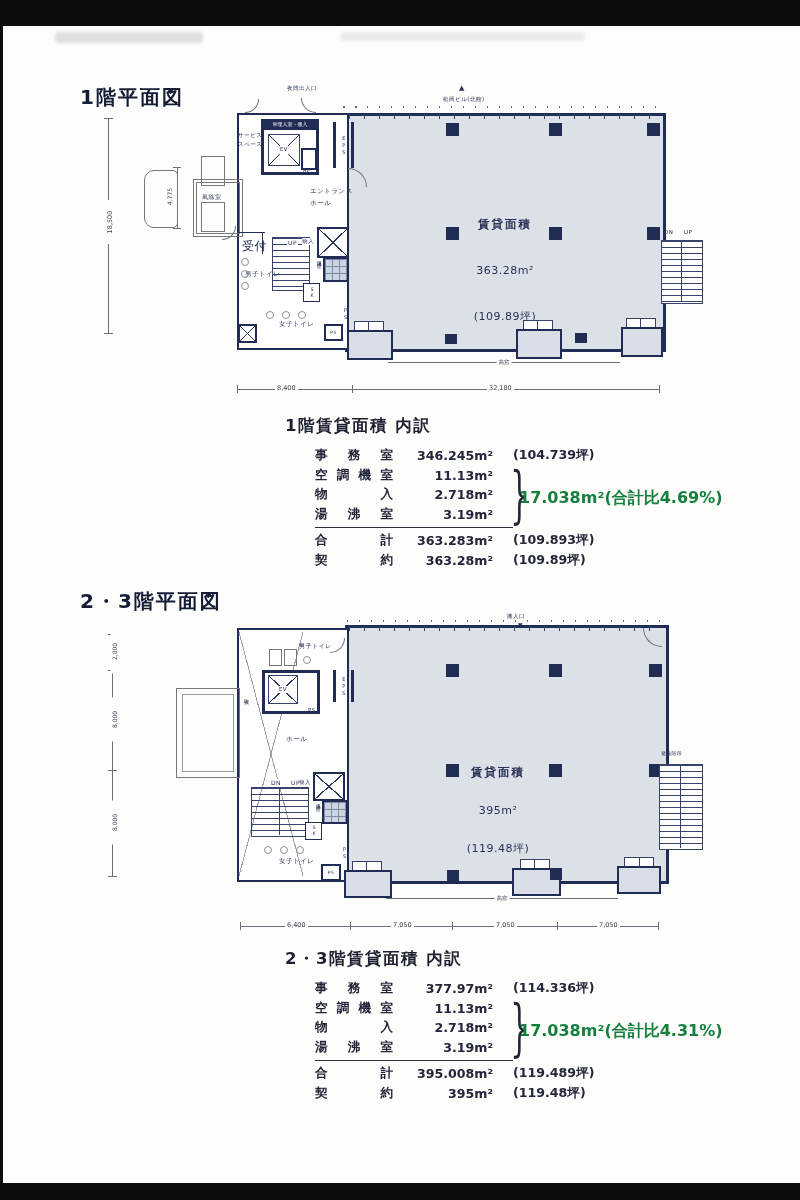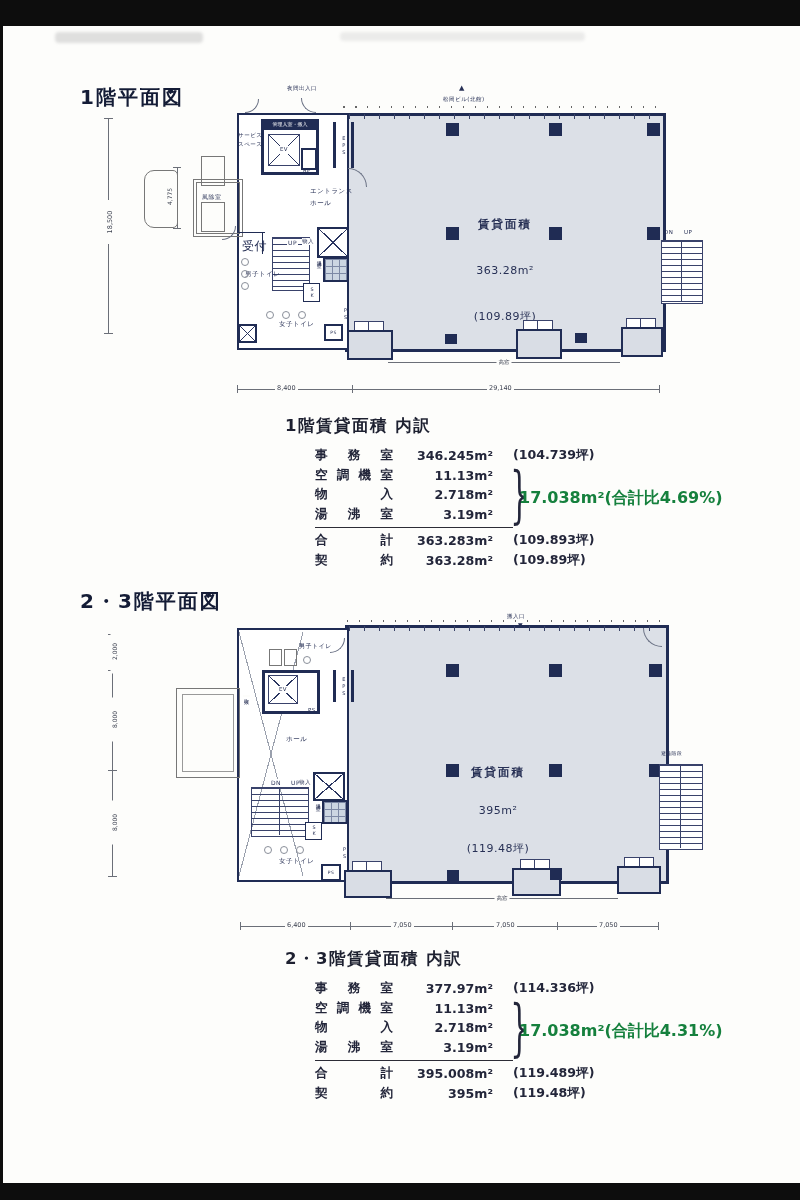--- a/index.html
+++ b/index.html
@@ -157,21 +157,21 @@
 
     <div class="dl" style="left:385px;top:336px;width:232px;">
       <span class="D" style="left:50%;top:-4px;transform:translateX(-50%);font-size:5.5px;">高窓</span>
     </div>
 
     <div class="dl" style="left:234px;top:363px;width:423px;"></div>
     <div class="tk" style="left:234px;top:359px;width:1px;height:8px;"></div>
     <div class="tk" style="left:349px;top:359px;width:1px;height:8px;"></div>
     <div class="tk" style="left:656px;top:359px;width:1px;height:8px;"></div>
     <span class="D" style="left:272px;top:358px;">8,400</span>
-    <span class="D" style="left:484px;top:358px;">29,140</span>
+    <span class="D" style="left:484px;top:358px;">32,180</span>
 
     <div class="dv" style="left:105px;top:92px;height:216px;"></div>
     <div class="tk" style="left:101px;top:92px;width:9px;height:1px;"></div>
     <div class="tk" style="left:101px;top:307px;width:9px;height:1px;"></div>
     <div class="D rot" style="left:85px;top:192px;width:40px;">18,500</div>
 
     <div class="dv" style="left:174px;top:141px;height:62px;"></div>
     <div class="tk" style="left:170px;top:141px;width:8px;height:1px;"></div>
     <div class="tk" style="left:170px;top:202px;width:8px;height:1px;"></div>
     <div class="D rot" style="left:146px;top:167px;width:36px;font-size:6px;">4,775</div>

